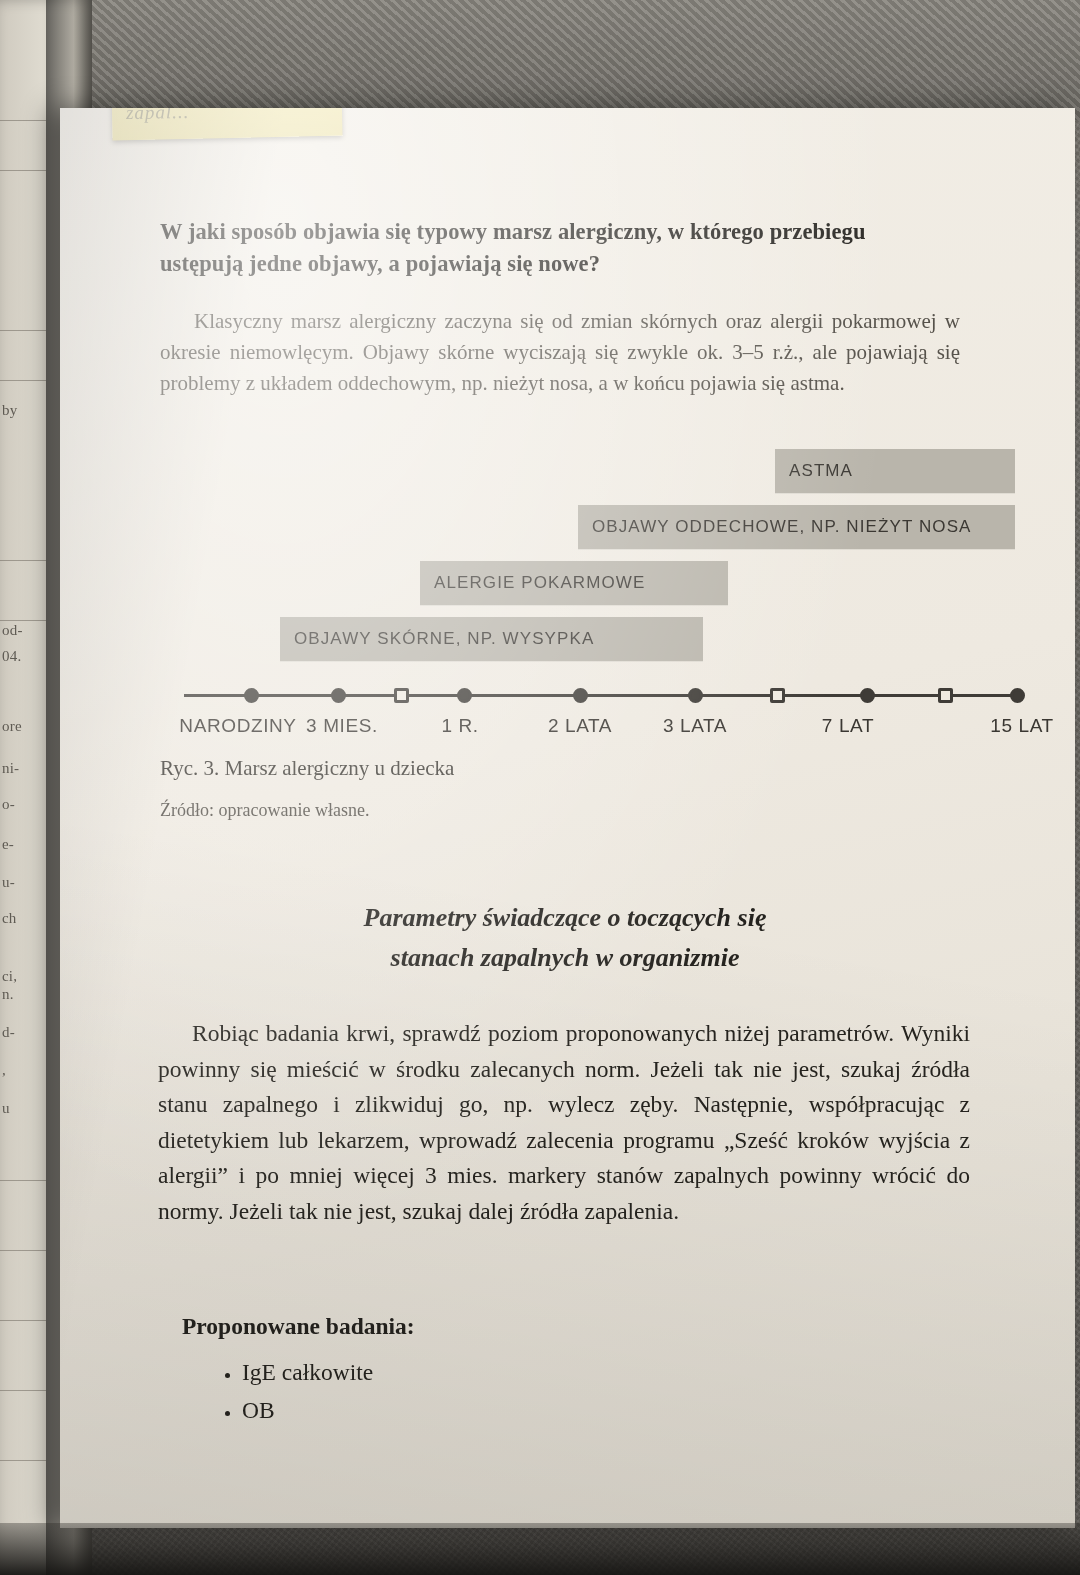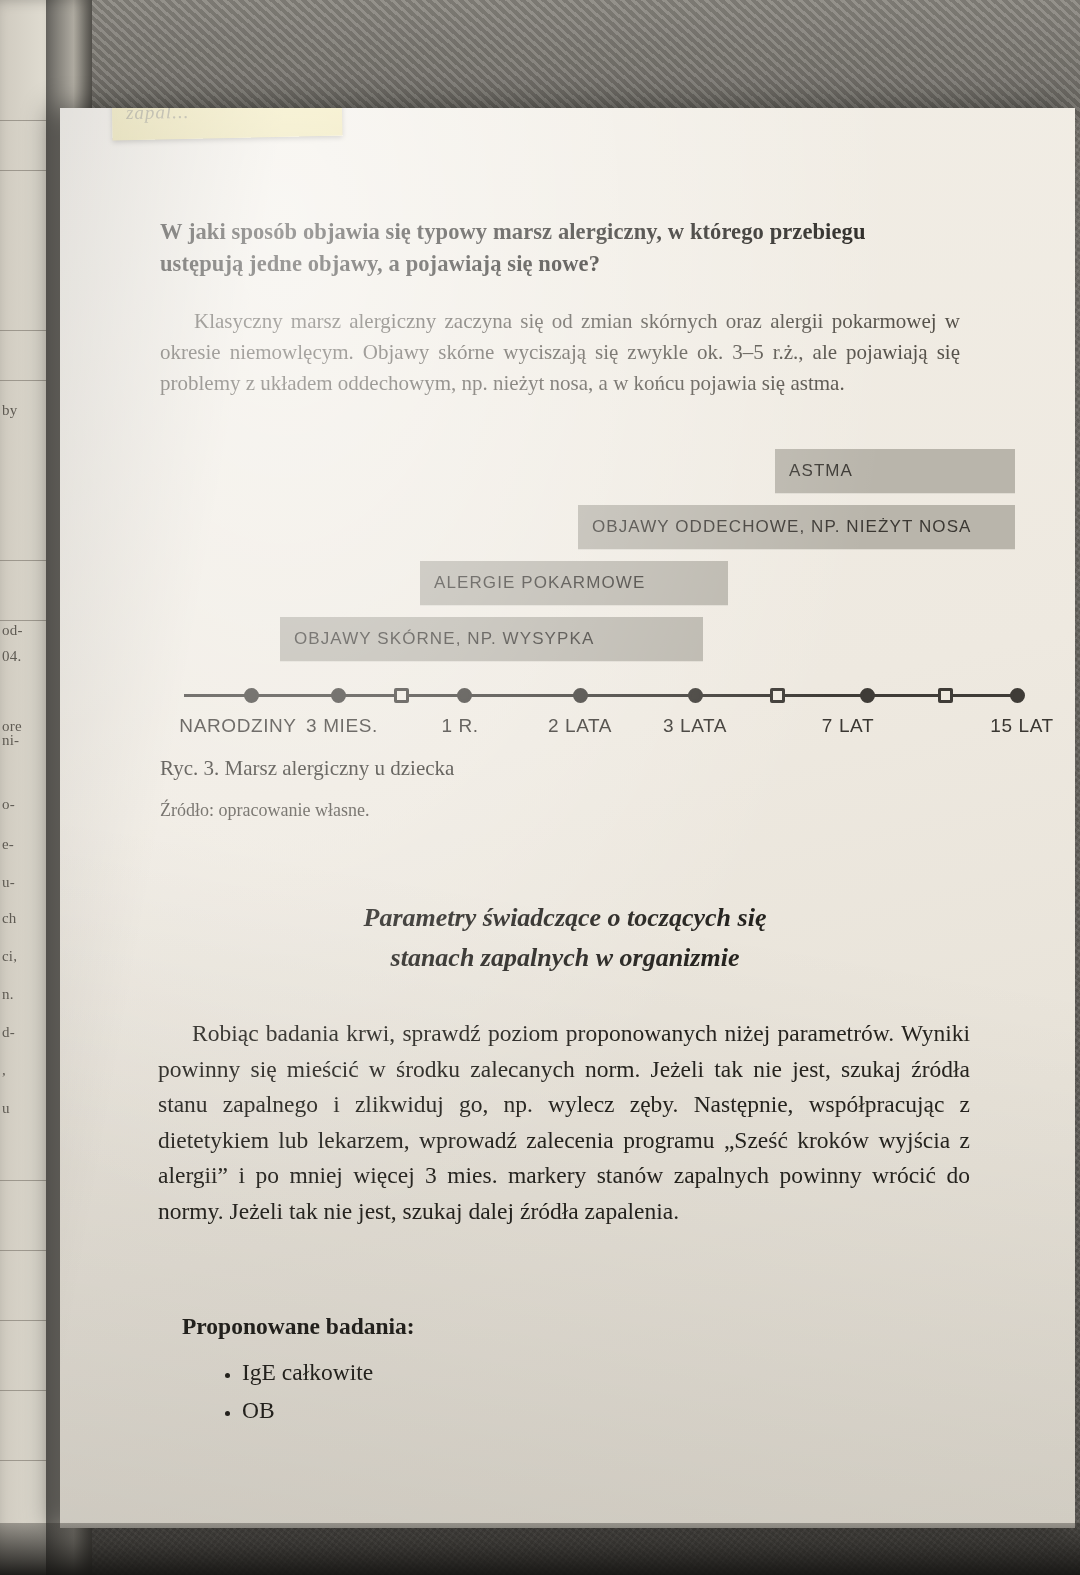--- a/index.html
+++ b/index.html
@@ -270,26 +270,26 @@
       <i style="top:1180px"></i>
         <i style="top:1250px"></i>
         <i style="top:1320px"></i>
       <i style="top:1390px"></i>
         <i style="top:1460px"></i>
     </div>
     <div class="left-frag" style="top:402px">by</div>
     <div class="left-frag" style="top:622px">od-</div>
     <div class="left-frag" style="top:648px">04.</div>
     <div class="left-frag" style="top:718px">ore</div>
-    <div class="left-frag" style="top:732px">ni-</div>
+    <div class="left-frag" style="top:760px">ni-</div>
     <div class="left-frag" style="top:796px">o-</div>
     <div class="left-frag" style="top:836px">e-</div>
     <div class="left-frag" style="top:874px">u-</div>
     <div class="left-frag" style="top:910px">ch</div>
-    <div class="left-frag" style="top:948px">ci,</div>
+    <div class="left-frag" style="top:968px">ci,</div>
     <div class="left-frag" style="top:986px">n.</div>
     <div class="left-frag" style="top:1024px">d-</div>
     <div class="left-frag" style="top:1062px">,</div>
     <div class="left-frag" style="top:1100px">u</div>
   </div>
   <div class="gutter"></div>
 
   <div class="page-sheet">
     <div class="sticky">
       <span>zapal...</span>

